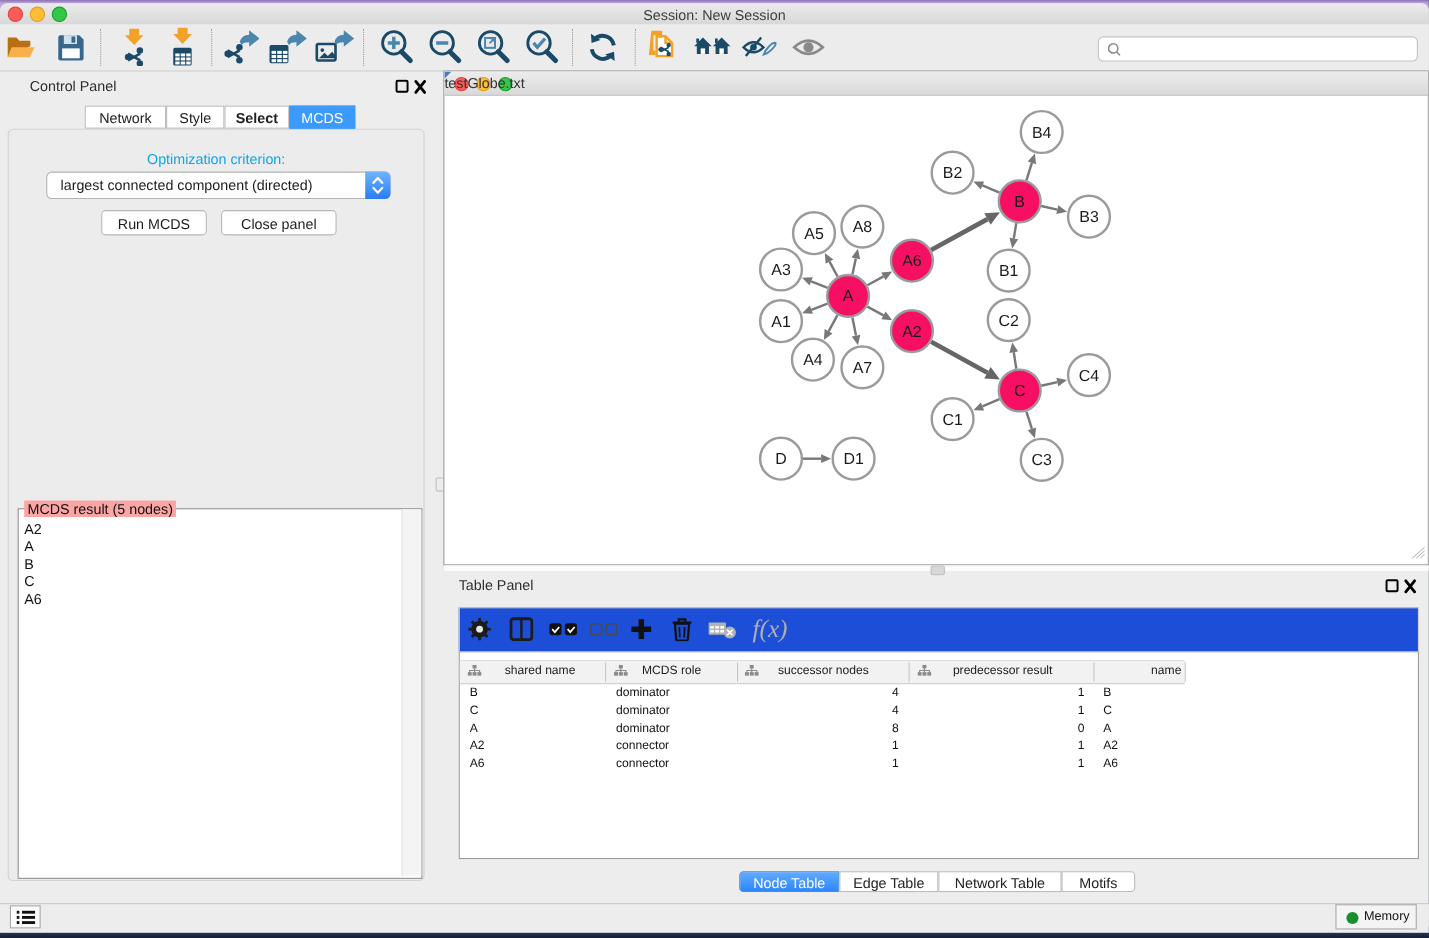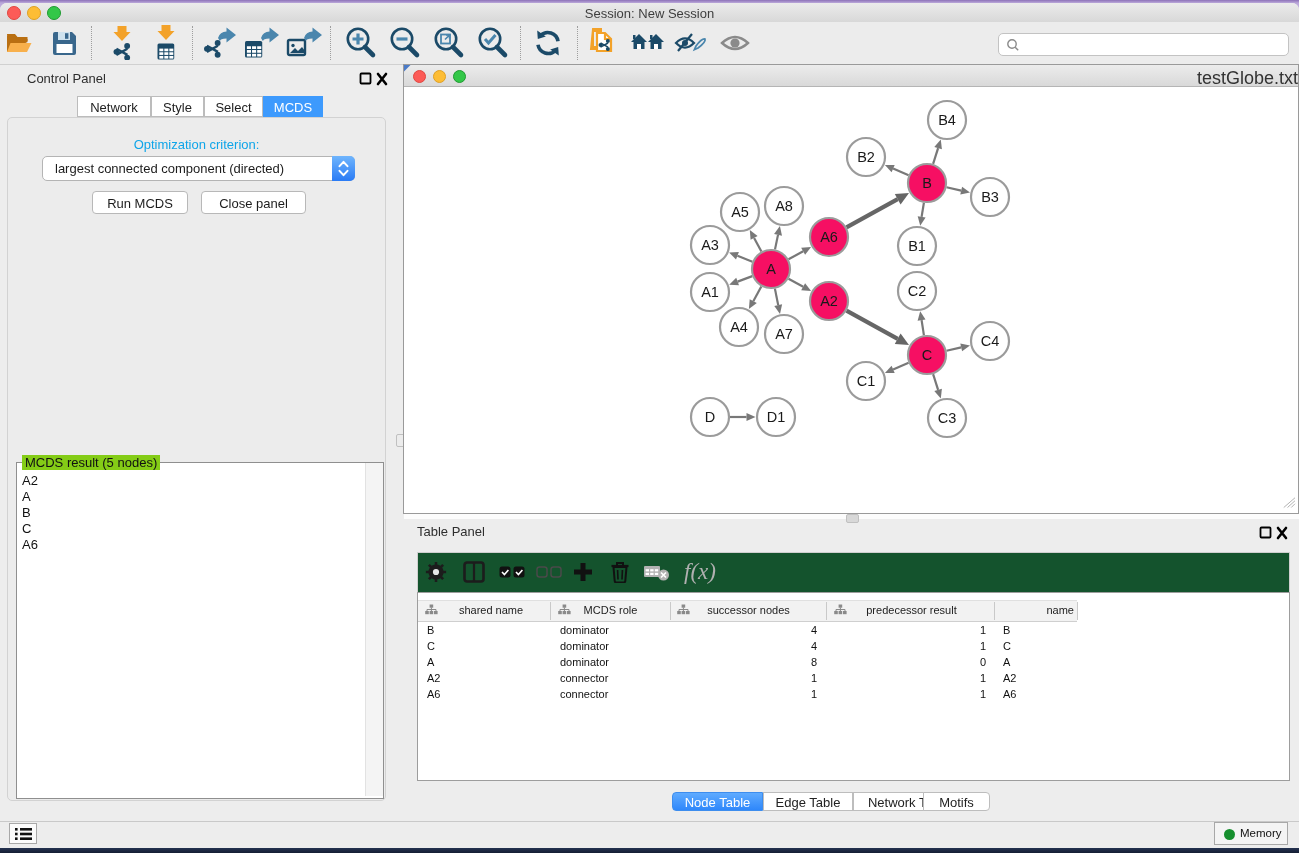--- a/index.html
+++ b/index.html
@@ -25,30 +25,30 @@
 #cp-panel{left:7px;top:117px;width:379px;height:684px;background:#ececec;border:1px solid #d2d2d2;border-radius:5px;box-sizing:border-box;}
 #opt-label{left:0;top:137px;width:393px;text-align:center;font-size:13px;color:#0ea5e9;}
 #dropdown{left:42px;top:156px;width:313px;height:25px;background:#fff;border:1px solid #b4b4b4;border-radius:5px;box-sizing:border-box;}
 #dd-text{left:12px;top:4px;font-size:13px;color:#1c1c1c;}
 #dd-btn{right:-1px;top:-1px;width:23px;height:25px;border-radius:0 5px 5px 0;
  background:linear-gradient(#6fb5fd,#2a7bf5);}
 .btn{top:191px;height:23px;background:#fff;border:1px solid #b8b8b8;border-radius:4px;
  font-size:13px;color:#1c1c1c;text-align:center;line-height:23px;box-sizing:border-box;}
 #mcds-box{left:16px;top:462px;width:366px;height:335px;background:#fff;border:1px solid #8f8f8f;}
 #mcds-scroll{right:0px;top:0px;width:17px;height:333px;background:#f4f4f4;border-left:1px solid #e2e2e2;}
-#mcds-legend{left:22px;top:455px;font-size:13px;color:#111;background:#84cc16;padding:0 3px;}
+#mcds-legend{left:22px;top:455px;font-size:13px;color:#111;background:#fca5a5;padding:0 3px;}
 .mcds-item{left:22px;font-size:13px;color:#111;}
 
 #gwin{left:403px;top:64px;width:896px;height:450px;background:#fff;border:1px solid #9a9a9a;box-sizing:border-box;}
 #gtitle{left:0;top:0;width:894px;height:21px;background:linear-gradient(#ececec,#d9d9d9);border-bottom:1px solid #b5b5b5;}
-#gtitle-text{width:100%;text-align:right;top:3px;font-size:18px;color:#333;}
+#gtitle-text{width:100%;text-align:left;top:3px;font-size:13px;color:#333;}
 .gl{width:11px;height:11px;border-radius:50%;top:5px;}
 
 #tp-title{left:417px;top:524px;font-size:13px;color:#2e2e2e;}
-#tp-toolbar{left:417px;top:552px;width:873px;height:40px;background:#14532d;border:1px solid #cfcfcf;border-bottom:none;box-sizing:border-box;}
+#tp-toolbar{left:417px;top:552px;width:873px;height:40px;background:#1d4ed8;border:1px solid #cfcfcf;border-bottom:none;box-sizing:border-box;}
 #tbl{left:417px;top:592px;width:873px;height:189px;background:#fff;border:1px solid #9d9d9d;box-sizing:border-box;}
 #tbl-head{left:0;top:7px;width:659px;height:20px;background:#f2f2f2;border-top:1px solid #e0e0e0;border-bottom:1px solid #cfcfcf;}
 .th{top:3px;font-size:11px;color:#1c1c1c;text-align:center;}
 .colsep{top:1px;height:18px;width:0;border-left:1px solid #c9c9c9;}
 .cell{font-size:11px;color:#111;}
 .tabb{top:792px;height:19px;background:#fff;border:1px solid #bdbdbd;font-size:13px;color:#222;
  text-align:center;line-height:19px;box-sizing:border-box;}
 .tabbsel{background:linear-gradient(#5fabff,#2e87fb);color:#fff;border-color:#3d8dee;}
 #statusbar{left:0;top:821px;width:1299px;height:26px;background:#ededed;border-top:1px solid #c9c9c9;}
 #memb{left:1214px;top:822px;width:74px;height:23px;background:#f4f4f4;border:1px solid #a8a8a8;box-sizing:border-box;}
@@ -245,21 +245,21 @@
 </div>
 
 <div class="abs" id="cp-title">Control Panel</div>
 <svg class="abs" style="left:359px;top:72px" width="30" height="14" viewBox="0 0 30 14">
     <rect x="1.5" y="1.5" width="10" height="10" fill="none" stroke="#000" stroke-width="1.8" rx="1"></rect>
     <path d="M19 2 L27 12 M27 2 L19 12" stroke="#000" stroke-width="2.6" stroke-linecap="round"></path>
   </svg>
 <div class="abs" id="cp-panel"></div>
 <div class="abs tab" style="left:77px;width:74px;">Network</div>
 <div class="abs tab" style="left:151px;width:53px;">Style</div>
-<div class="abs tab" style="left:204px;width:59px;">Select</div>
+<div class="abs tab" style="left:204px;width:59px;font-weight:bold;">Select</div>
 <div class="abs tab tabsel" style="left:263px;width:60px;">MCDS</div>
 <div class="abs" id="opt-label">Optimization criterion:</div>
 <div class="abs" id="dropdown">
     <div class="abs" id="dd-text">largest connected component (directed)</div>
  <div class="abs" id="dd-btn">
       <svg class="abs" style="left:5px;top:4px" width="13" height="17" viewBox="0 0 13 17">
         <path d="M2.5 6.2 L6.5 1.8 L10.5 6.2" fill="none" stroke="#fff" stroke-width="2" stroke-linecap="round" stroke-linejoin="round"></path>
         <path d="M2.5 10.8 L6.5 15.2 L10.5 10.8" fill="none" stroke="#fff" stroke-width="2" stroke-linecap="round" stroke-linejoin="round"></path>
       </svg>
     </div>
@@ -521,21 +521,21 @@
 <div class="abs cell" style="left:585px;top:79px;">A2</div>
 <div class="abs cell" style="left:9px;top:95px;">A6</div>
 <div class="abs cell" style="left:142px;top:95px;">connector</div>
 <div class="abs cell" style="left:303px;top:95px;width:96px;text-align:right;">1</div>
 <div class="abs cell" style="left:476px;top:95px;width:92px;text-align:right;">1</div>
 <div class="abs cell" style="left:585px;top:95px;">A6</div>
 </div>
 <div class="abs tabb tabbsel" style="left:672px;width:91px;border-radius:4px 0 0 4px;">Node Table</div>
 <div class="abs tabb" style="left:763px;width:90px;">Edge Table</div>
 <div class="abs tabb" style="left:853px;width:112px;">Network Table</div>
-<div class="abs tabb" style="left:923px;width:67px;border-radius:0 4px 4px 0;">Motifs</div>
+<div class="abs tabb" style="left:965px;width:67px;border-radius:0 4px 4px 0;">Motifs</div>
 
 <div class="abs" id="statusbar"></div>
 <div class="abs" id="listb">
     <svg class="abs" style="left:5px;top:3px" width="17" height="14" viewBox="0 0 17 14">
       <g fill="#111">
         <rect x="0" y="1" width="2.6" height="2.6"></rect>
         <rect x="5" y="1" width="12" height="2.6"></rect>
         <rect x="0" y="5.7" width="2.6" height="2.6"></rect>
         <rect x="5" y="5.7" width="12" height="2.6"></rect>
         <rect x="0" y="10.4" width="2.6" height="2.6"></rect>

